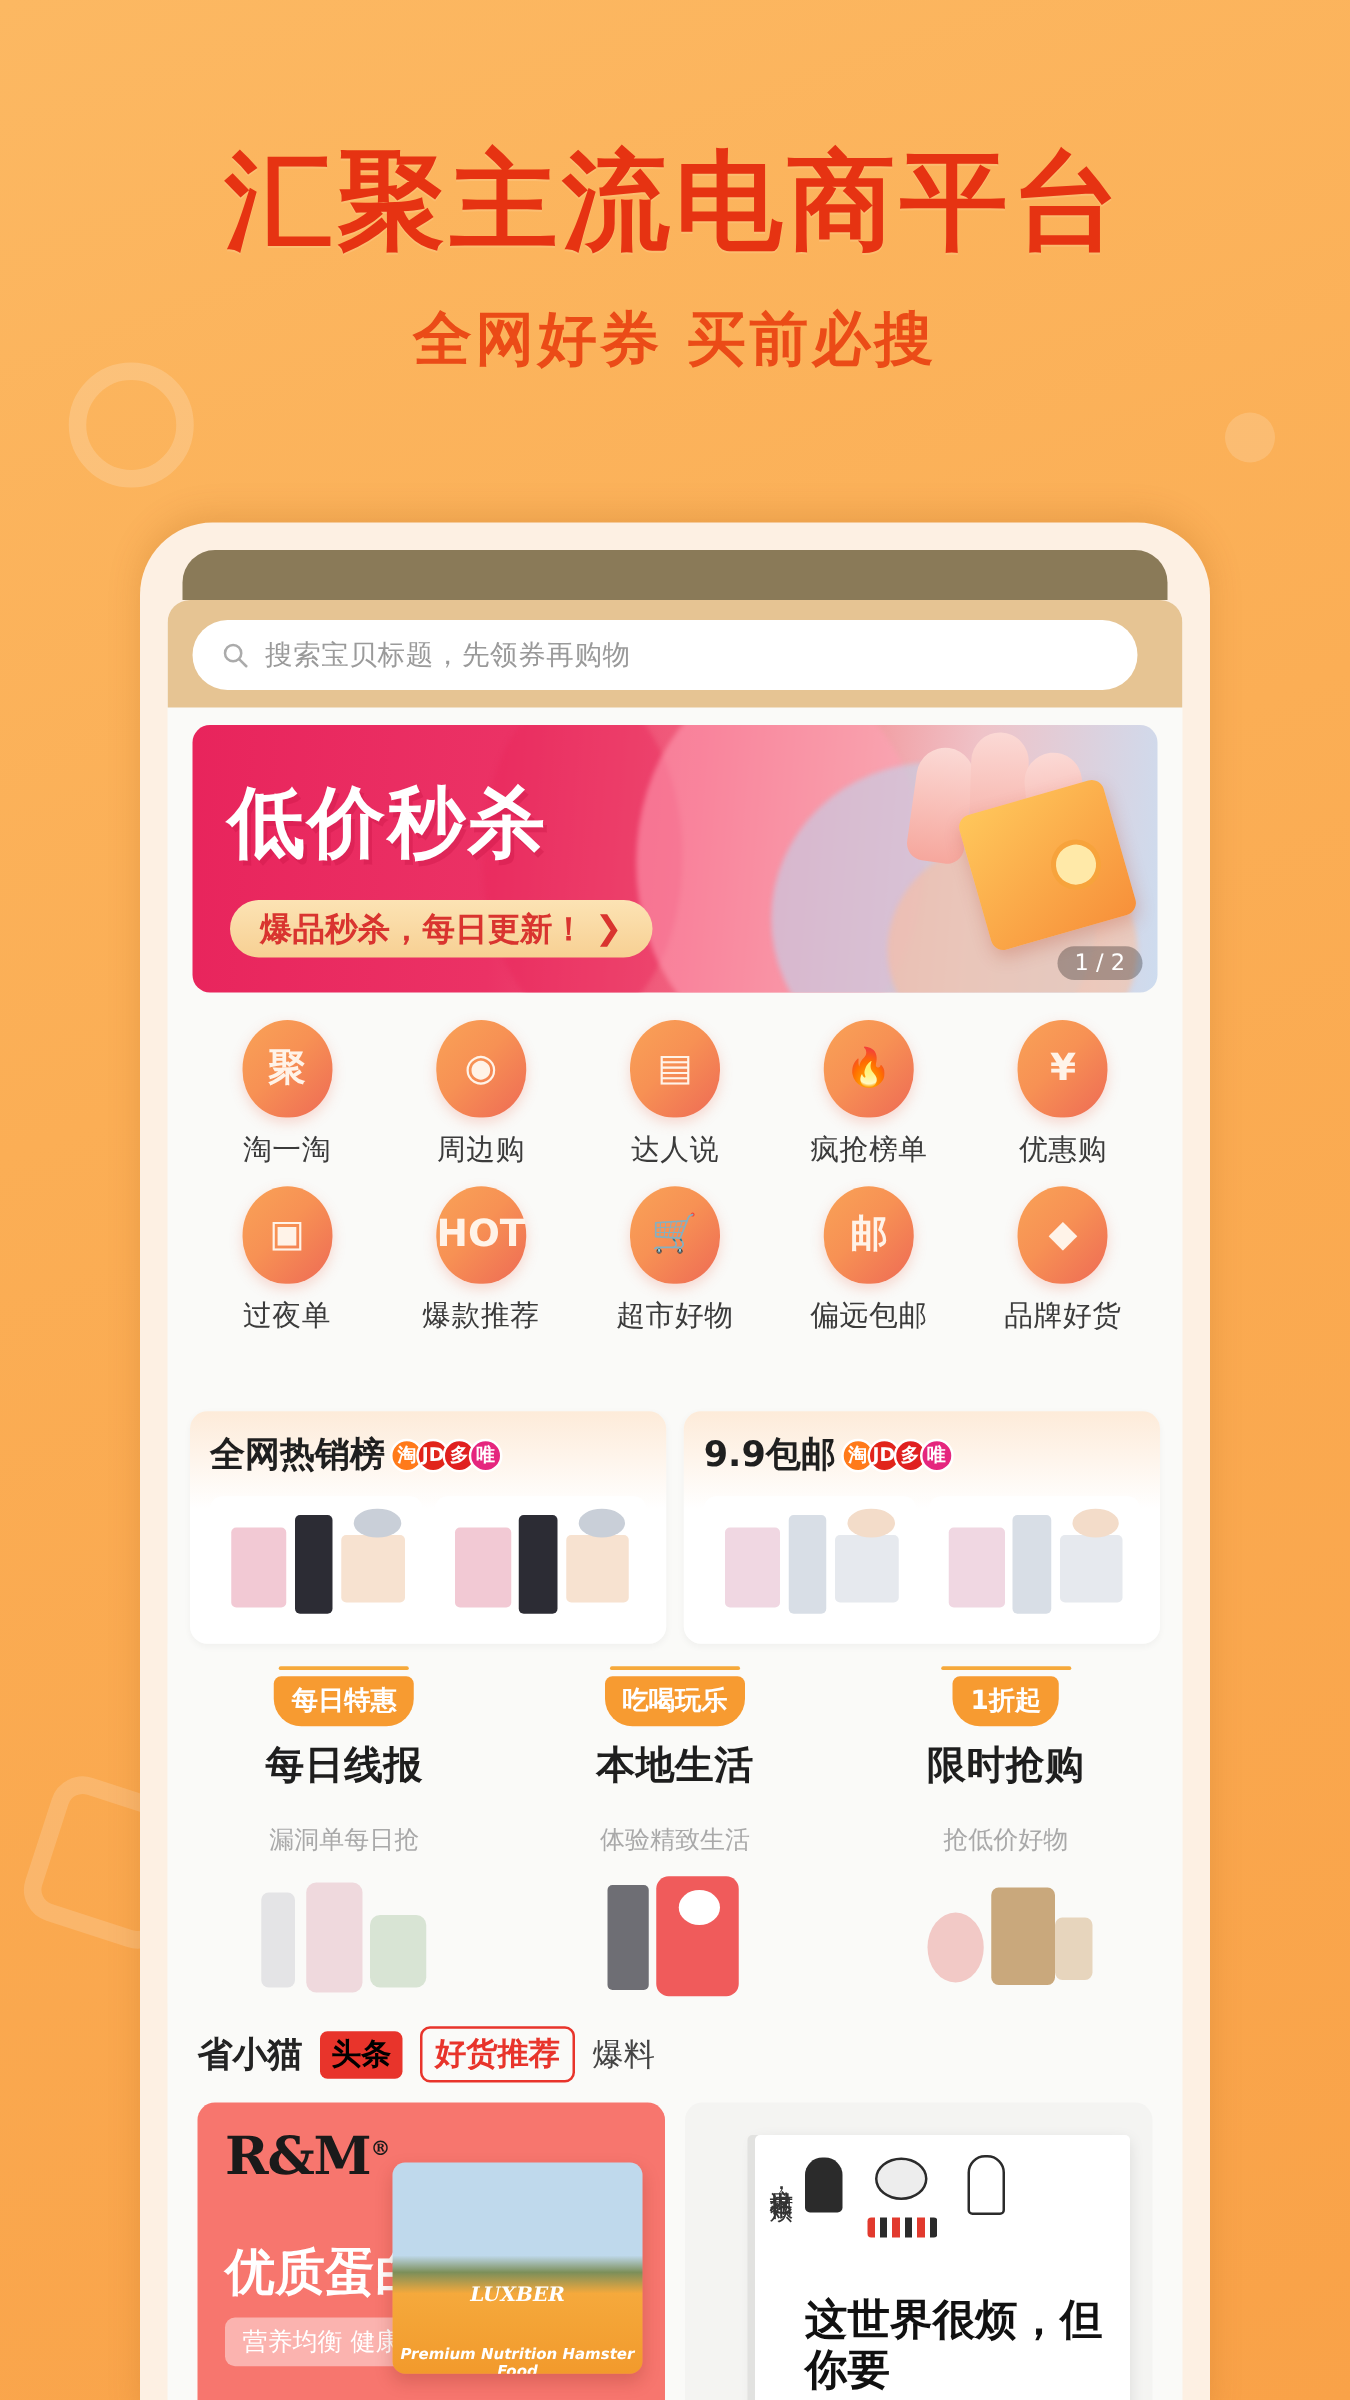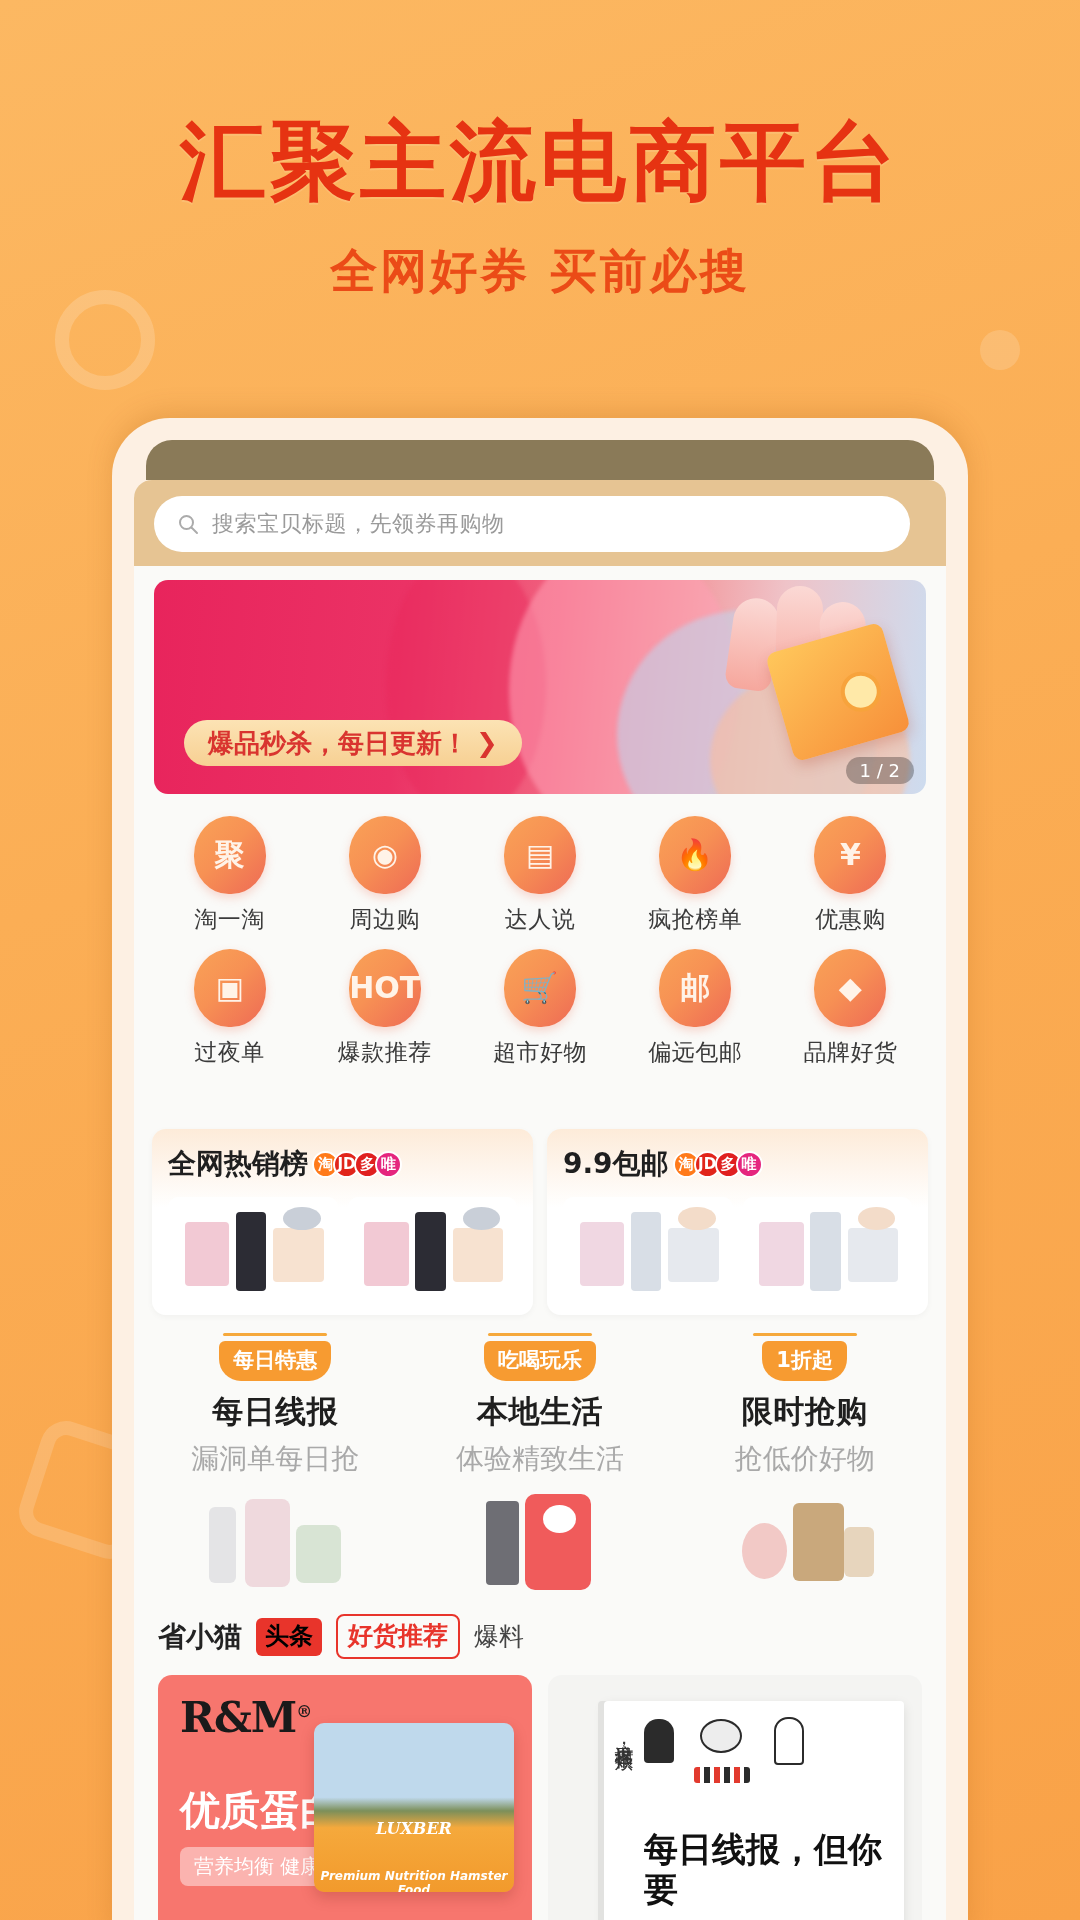--- a/index.html
+++ b/index.html
@@ -222,22 +222,22 @@
     padding:5px 14px 7px 14px;
     border-radius:6px 6px 22px 22px;
     font-family:"DejaVu Sans","Liberation Sans",sans-serif;
   }
   .f-title {
     margin-top:10px;
     font-size:31px; font-weight:bold; color:#1E1E1E; letter-spacing:0.5px;
     font-family:"DejaVu Sans","Liberation Sans",sans-serif;
   }
   .f-sub {
-    margin-top:7px;
-    font-size:28px; color:#A9A9A9;
+    margin-top:25px;
+    font-size:20px; color:#A9A9A9;
     font-family:"DejaVu Sans","Liberation Sans",sans-serif;
   }
   .f-thumb {
     margin:10px auto 0 auto; width:150px; height:108px;
     position:relative;
   }
 
   
   #news-bar {
     display:flex; align-items:center; gap:14px;
@@ -358,20 +358,21 @@
       <div class="banner-blob bb4"></div>
       <div class="banner-blob bb1"></div>
       <div class="banner-blob bb2"></div>
       <div class="banner-blob bb3"></div>
       <div class="finger f1"></div>
       <div class="finger f2"></div>
       <div class="finger f3"></div>
       <div class="pouch">
         <div class="pouch-coin"></div>
       </div>
+      <div id="banner-title">低价秒杀</div>
       <div id="banner-pill">
         <span>爆品秒杀，每日更新！</span>
         <span>❯</span>
       </div>
       <div id="banner-pager">1 / 2</div>
     </div>
 
     <div id="icon-grid">
         <div class="icon-cell">
           <div class="icon-badge">
@@ -523,19 +524,19 @@
           <div class="b-pack-sub">Premium Nutrition Hamster Food</div>
         </div>
       </div>
       <div class="bcard white">
         <div class="book">
           <div class="doodle" style="left:40px;top:18px;width:30px;height:44px;background:#2B2B2B;border-radius:14px 14px 4px 4px;"></div>
           <div class="doodle" style="left:96px;top:18px;width:42px;height:34px;background:#EDEDED;border-radius:50%;border:2px solid #2B2B2B;"></div>
           <div class="doodle" style="left:170px;top:16px;width:30px;height:48px;background:#FFFFFF;border:2px solid #2B2B2B;border-radius:14px 14px 4px 4px;"></div>
           <div class="doodle" style="left:90px;top:66px;width:56px;height:16px;background:repeating-linear-gradient(90deg,#E23A2E 0 6px,#fff 6px 10px,#2B2B2B 10px 16px,#fff 16px 20px);"></div>
           <div class="book-vert">这世界很烦，</div>
-          <div class="book-title">每日线报，但你要</div>
+          <div class="book-title">这世界很烦，但你要</div>
         </div>
       </div>
     </div>
 
   </div>
 </div>
 
 </body></html>

